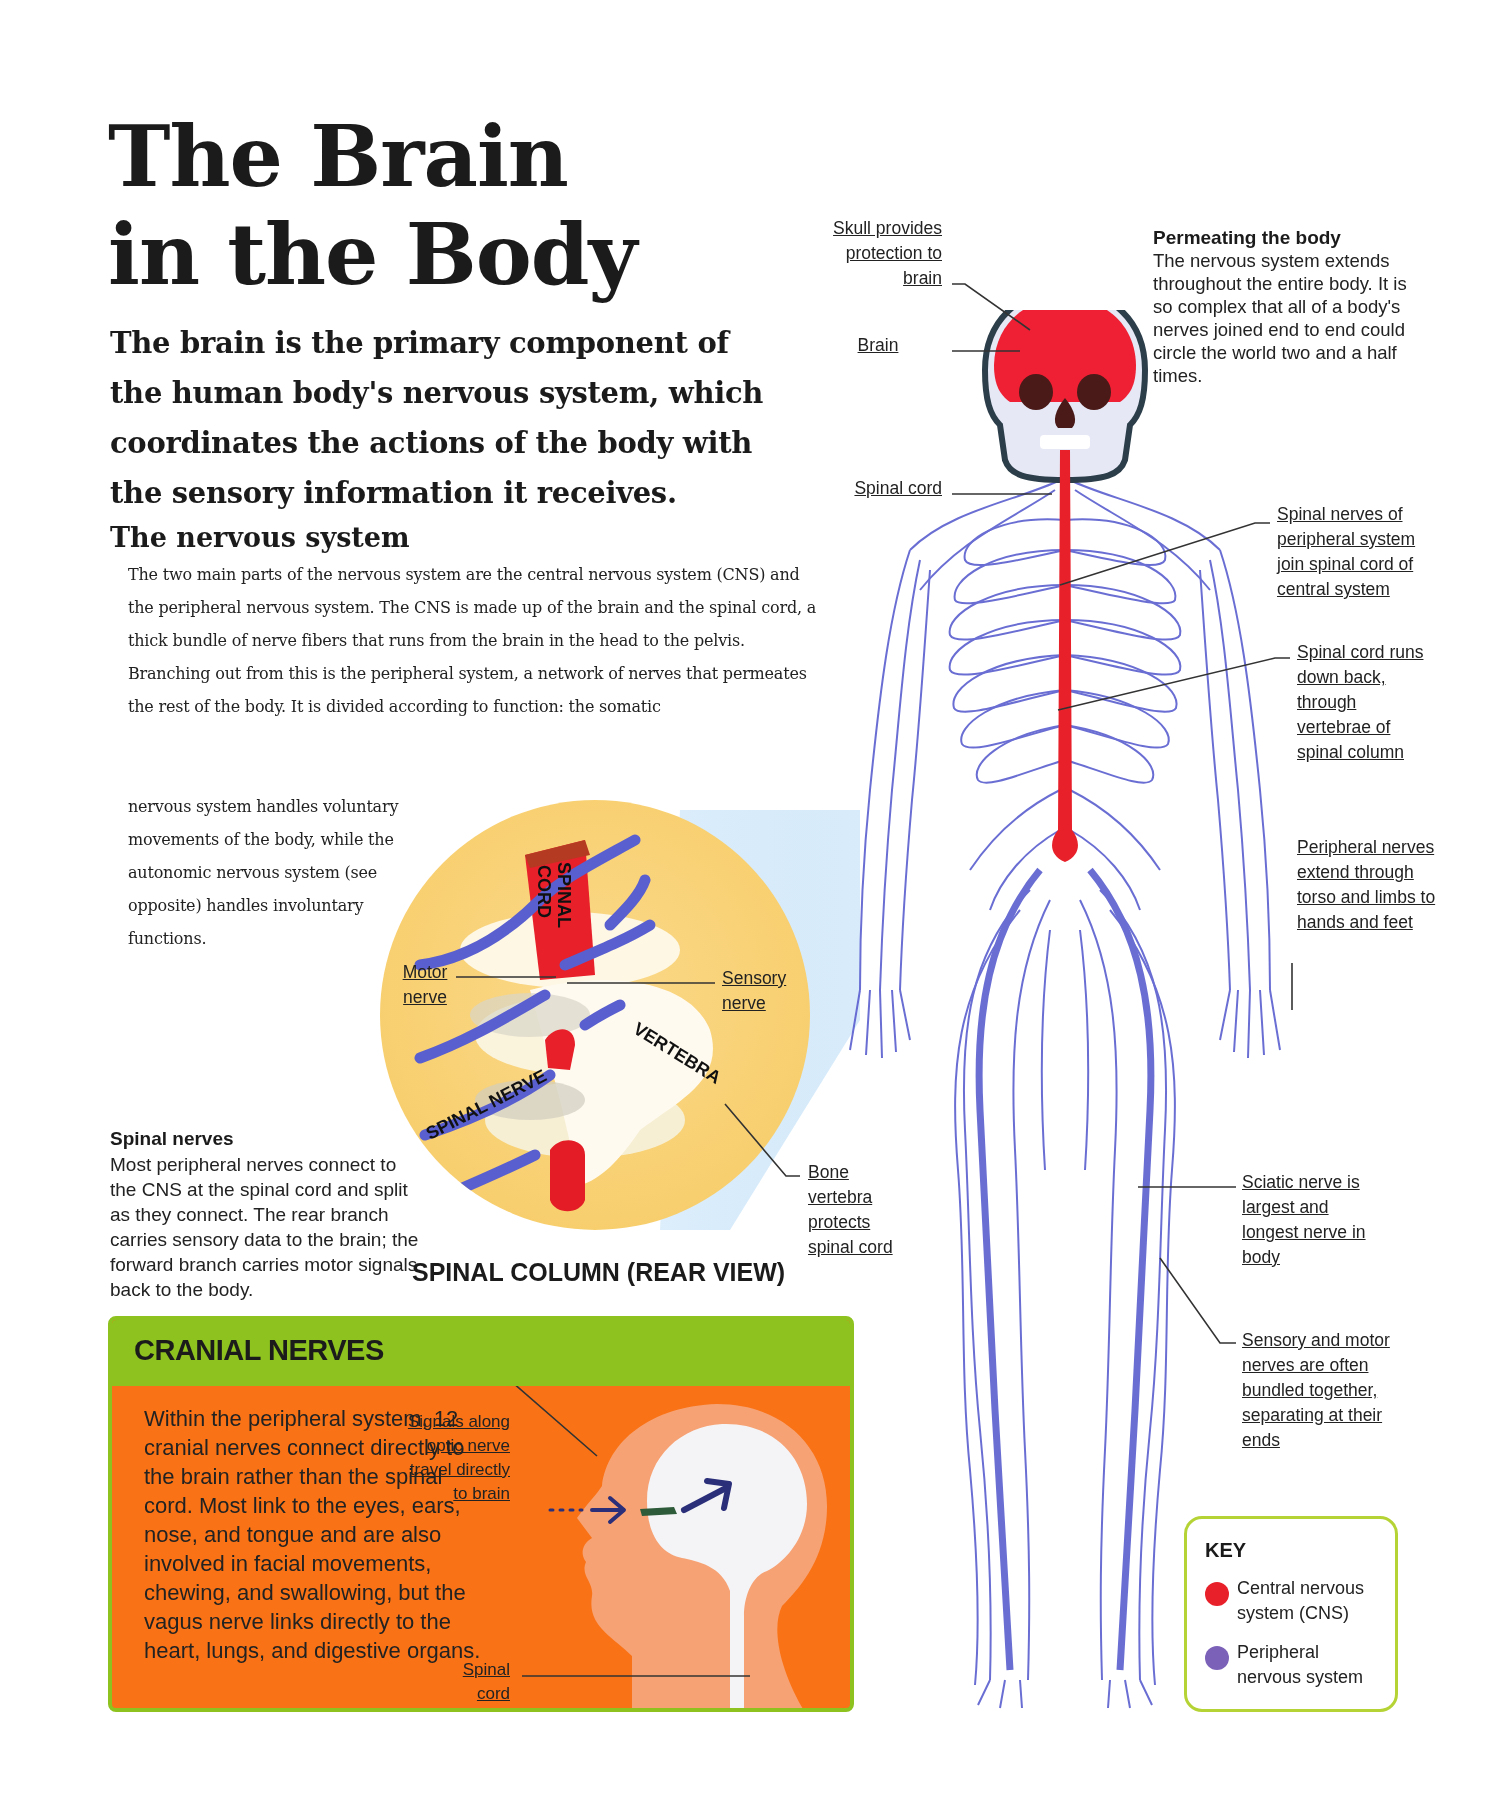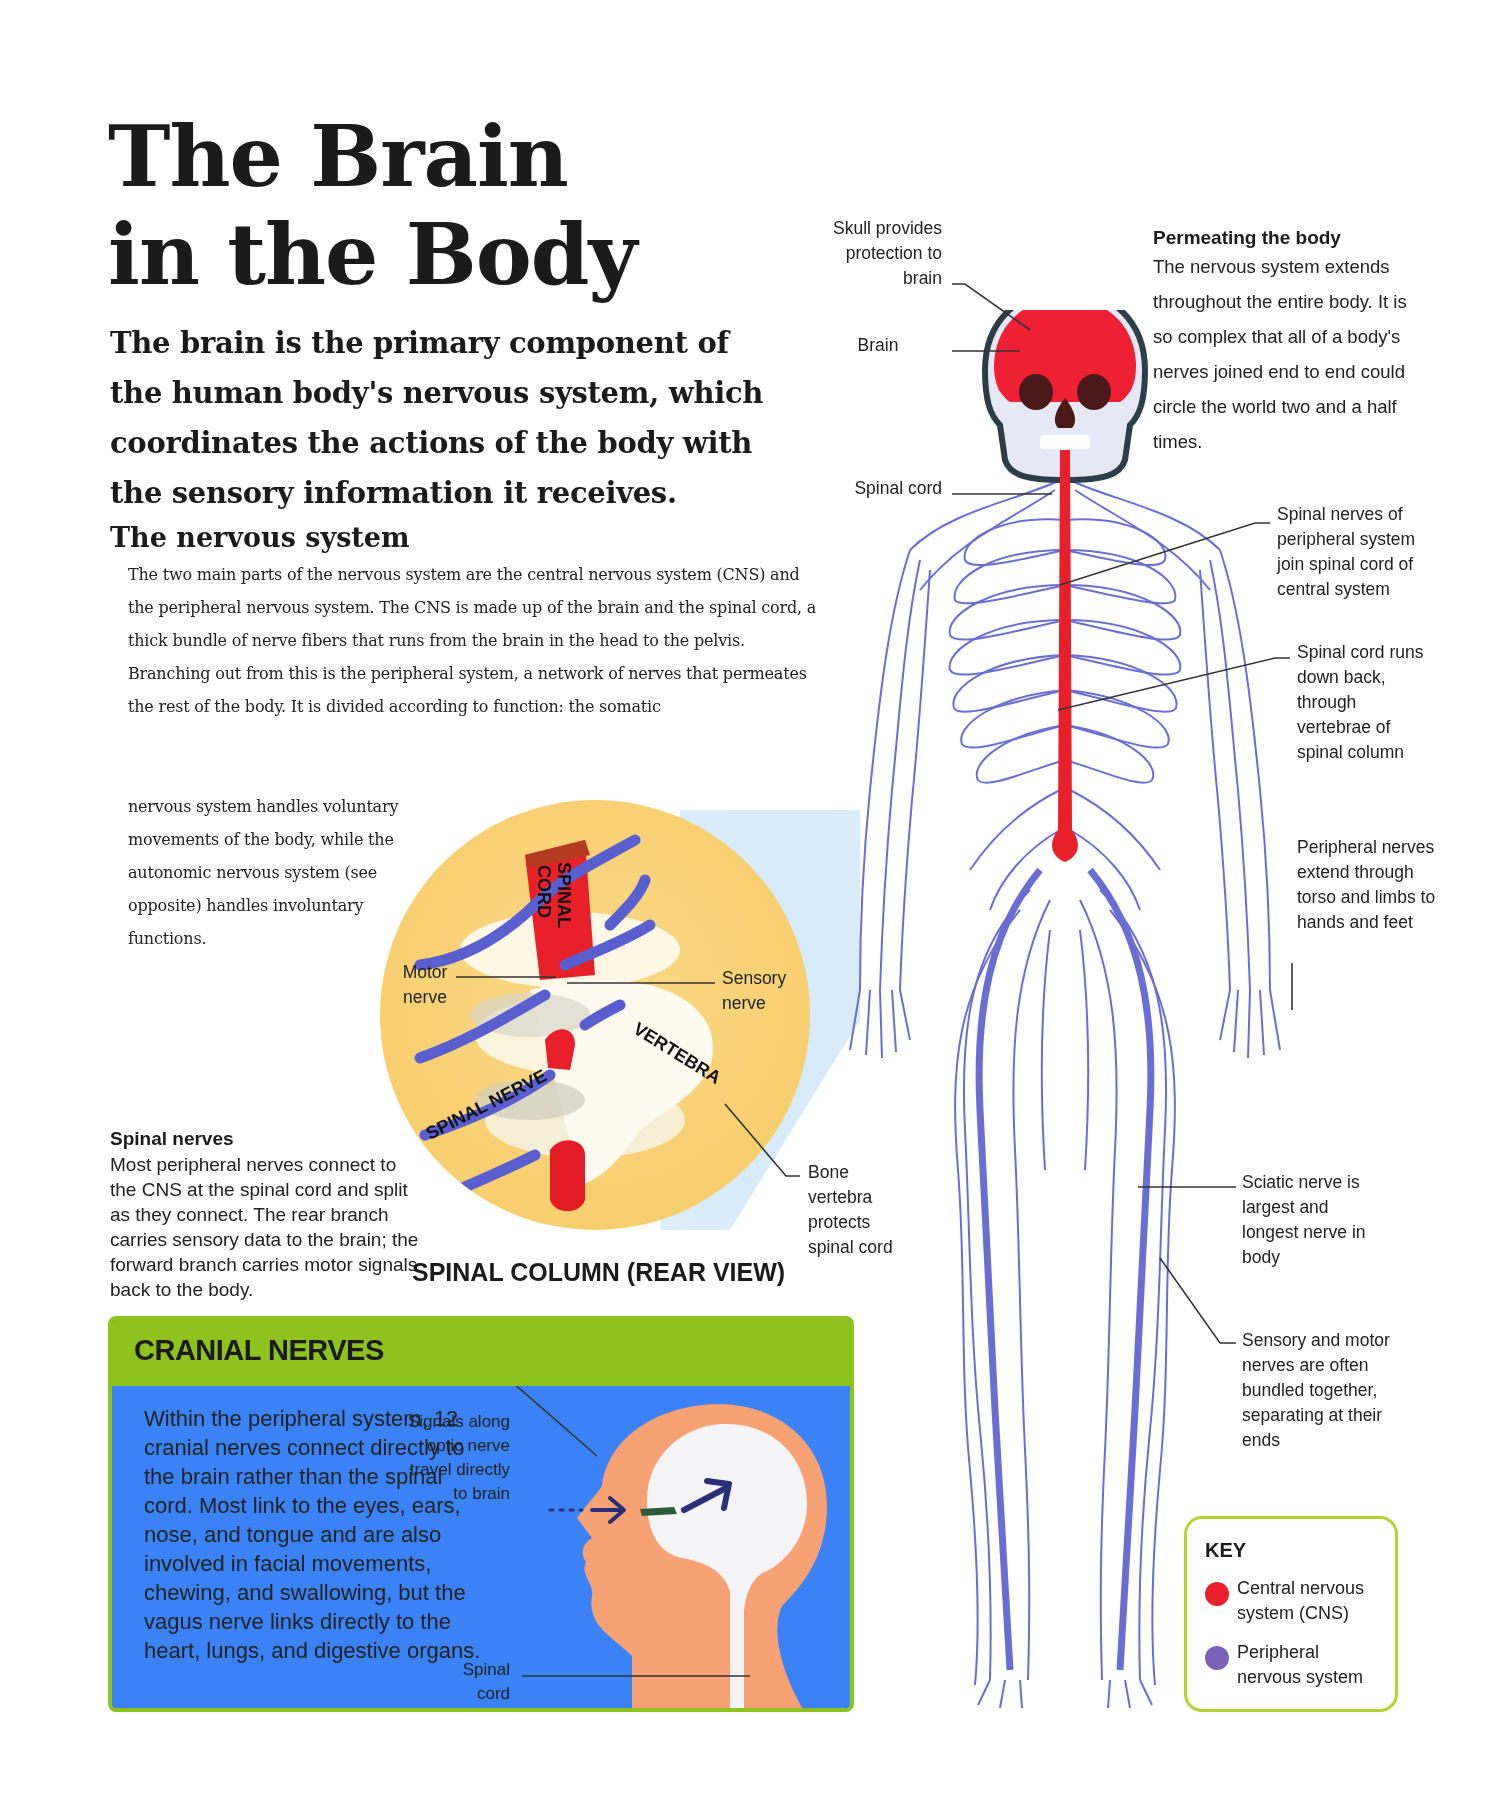--- a/index.html
+++ b/index.html
@@ -24,41 +24,41 @@
   }
   .body-text {
     font-family: "DejaVu Serif", serif; font-size: 16px; line-height: 33px; color: #222;
     letter-spacing: -0.2px;
     margin-left: 18px;
   }
   .body-full { left: 110px; top: 558px; width: 700px; }
   .body-narrow { left: 110px; top: 790px; width: 300px; }
 
   
-  .sans { font-family: "Liberation Sans", sans-serif; color: #222; }
+  .sans { font-family: "Liberation Sans", sans-serif; color: #222; text-decoration: underline; }
   .lbl { font-size: 17.5px; line-height: 25px; color: #222; }
   .lbl.right { text-align: right; }
   .sub-head { font-family: "Liberation Sans", sans-serif; font-weight: bold; font-size: 19px; color: #1b1b1b; }
   .sub-body { font-family: "Liberation Sans", sans-serif; font-size: 19px; line-height: 25px; color: #222; }
 
   
   .circle {
     left: 380px; top: 800px; width: 430px; height: 430px; border-radius: 50%;
     background: radial-gradient(circle at 50% 45%, #fbd98a 0%, #f8cf6f 70%, #f6c95f 100%);
     overflow: hidden;
   }
   .caption {
     left: 412px; top: 1258px;
     font-family: "Liberation Sans", sans-serif; font-weight: bold; font-size: 25px; color: #1b1b1b;
   }
 
   
   .cranial {
     left: 108px; top: 1316px; width: 746px; height: 396px;
-    border: 4px solid #8dc21f; border-radius: 8px; overflow: hidden; background: #3b82f6;
+    border: 4px solid #8dc21f; border-radius: 8px; overflow: hidden; background: #f97316;
   }
   .cranial-head {
     height: 66px; background: #8dc21f; padding: 14px 0 0 22px;
     font-family: "Liberation Sans", sans-serif; font-weight: bold; font-size: 29px; color: #1b1b1b;
     letter-spacing: -0.5px;
   }
   .cranial-text {
     left: 24px; top: 84px; width: 340px;
     font-family: "Liberation Sans", sans-serif; font-size: 22px; line-height: 29px; color: #222; margin-left: 8px;
   }
@@ -244,21 +244,21 @@
   <line class="leader" x1="1138" y1="1187" x2="1236" y2="1187"></line>
   <polyline class="leader" points="1160,1258 1220,1343 1236,1343"></polyline>
 </svg>
 
 <div class="abs sans lbl right" style="left:812px; top:216px; width:130px;">Skull provides protection to brain</div>
 <div class="abs sans lbl right" style="left:842px; top:333px; width:72px;text-align:center;">Brain</div>
 <div class="abs sans lbl right" style="left:820px; top:476px; width:122px;">Spinal cord</div>
 
 <div class="abs" style="left:1153px; top:227px; width:270px;">
   <div class="sub-head">Permeating the body</div>
-  <div class="sub-body" style="font-size:18.5px; line-height:35px;">The nervous system extends throughout the entire body. It is so complex that all of a body's nerves joined end to end could circle the world two and a half times.</div>
+  <div class="sub-body" style="font-size:18.5px; line-height:23px;">The nervous system extends throughout the entire body. It is so complex that all of a body's nerves joined end to end could circle the world two and a half times.</div>
 </div>
 
 <div class="abs sans lbl" style="left:1277px; top:502px; width:160px;">Spinal nerves of peripheral system join spinal cord of central system</div>
 <div class="abs sans lbl" style="left:1297px; top:640px; width:130px;">Spinal cord runs down back, through vertebrae of spinal column</div>
 <div class="abs sans lbl" style="left:1297px; top:835px; width:140px;">Peripheral nerves extend through torso and limbs to hands and feet</div>
 <div class="abs sans lbl" style="left:1242px; top:1170px; width:130px;">Sciatic nerve is largest and longest nerve in body</div>
 <div class="abs sans lbl" style="left:1242px; top:1328px; width:150px;">Sensory and motor nerves are often bundled together, separating at their ends</div>
 
 <div class="abs key">
   <div class="key-title">KEY</div>

